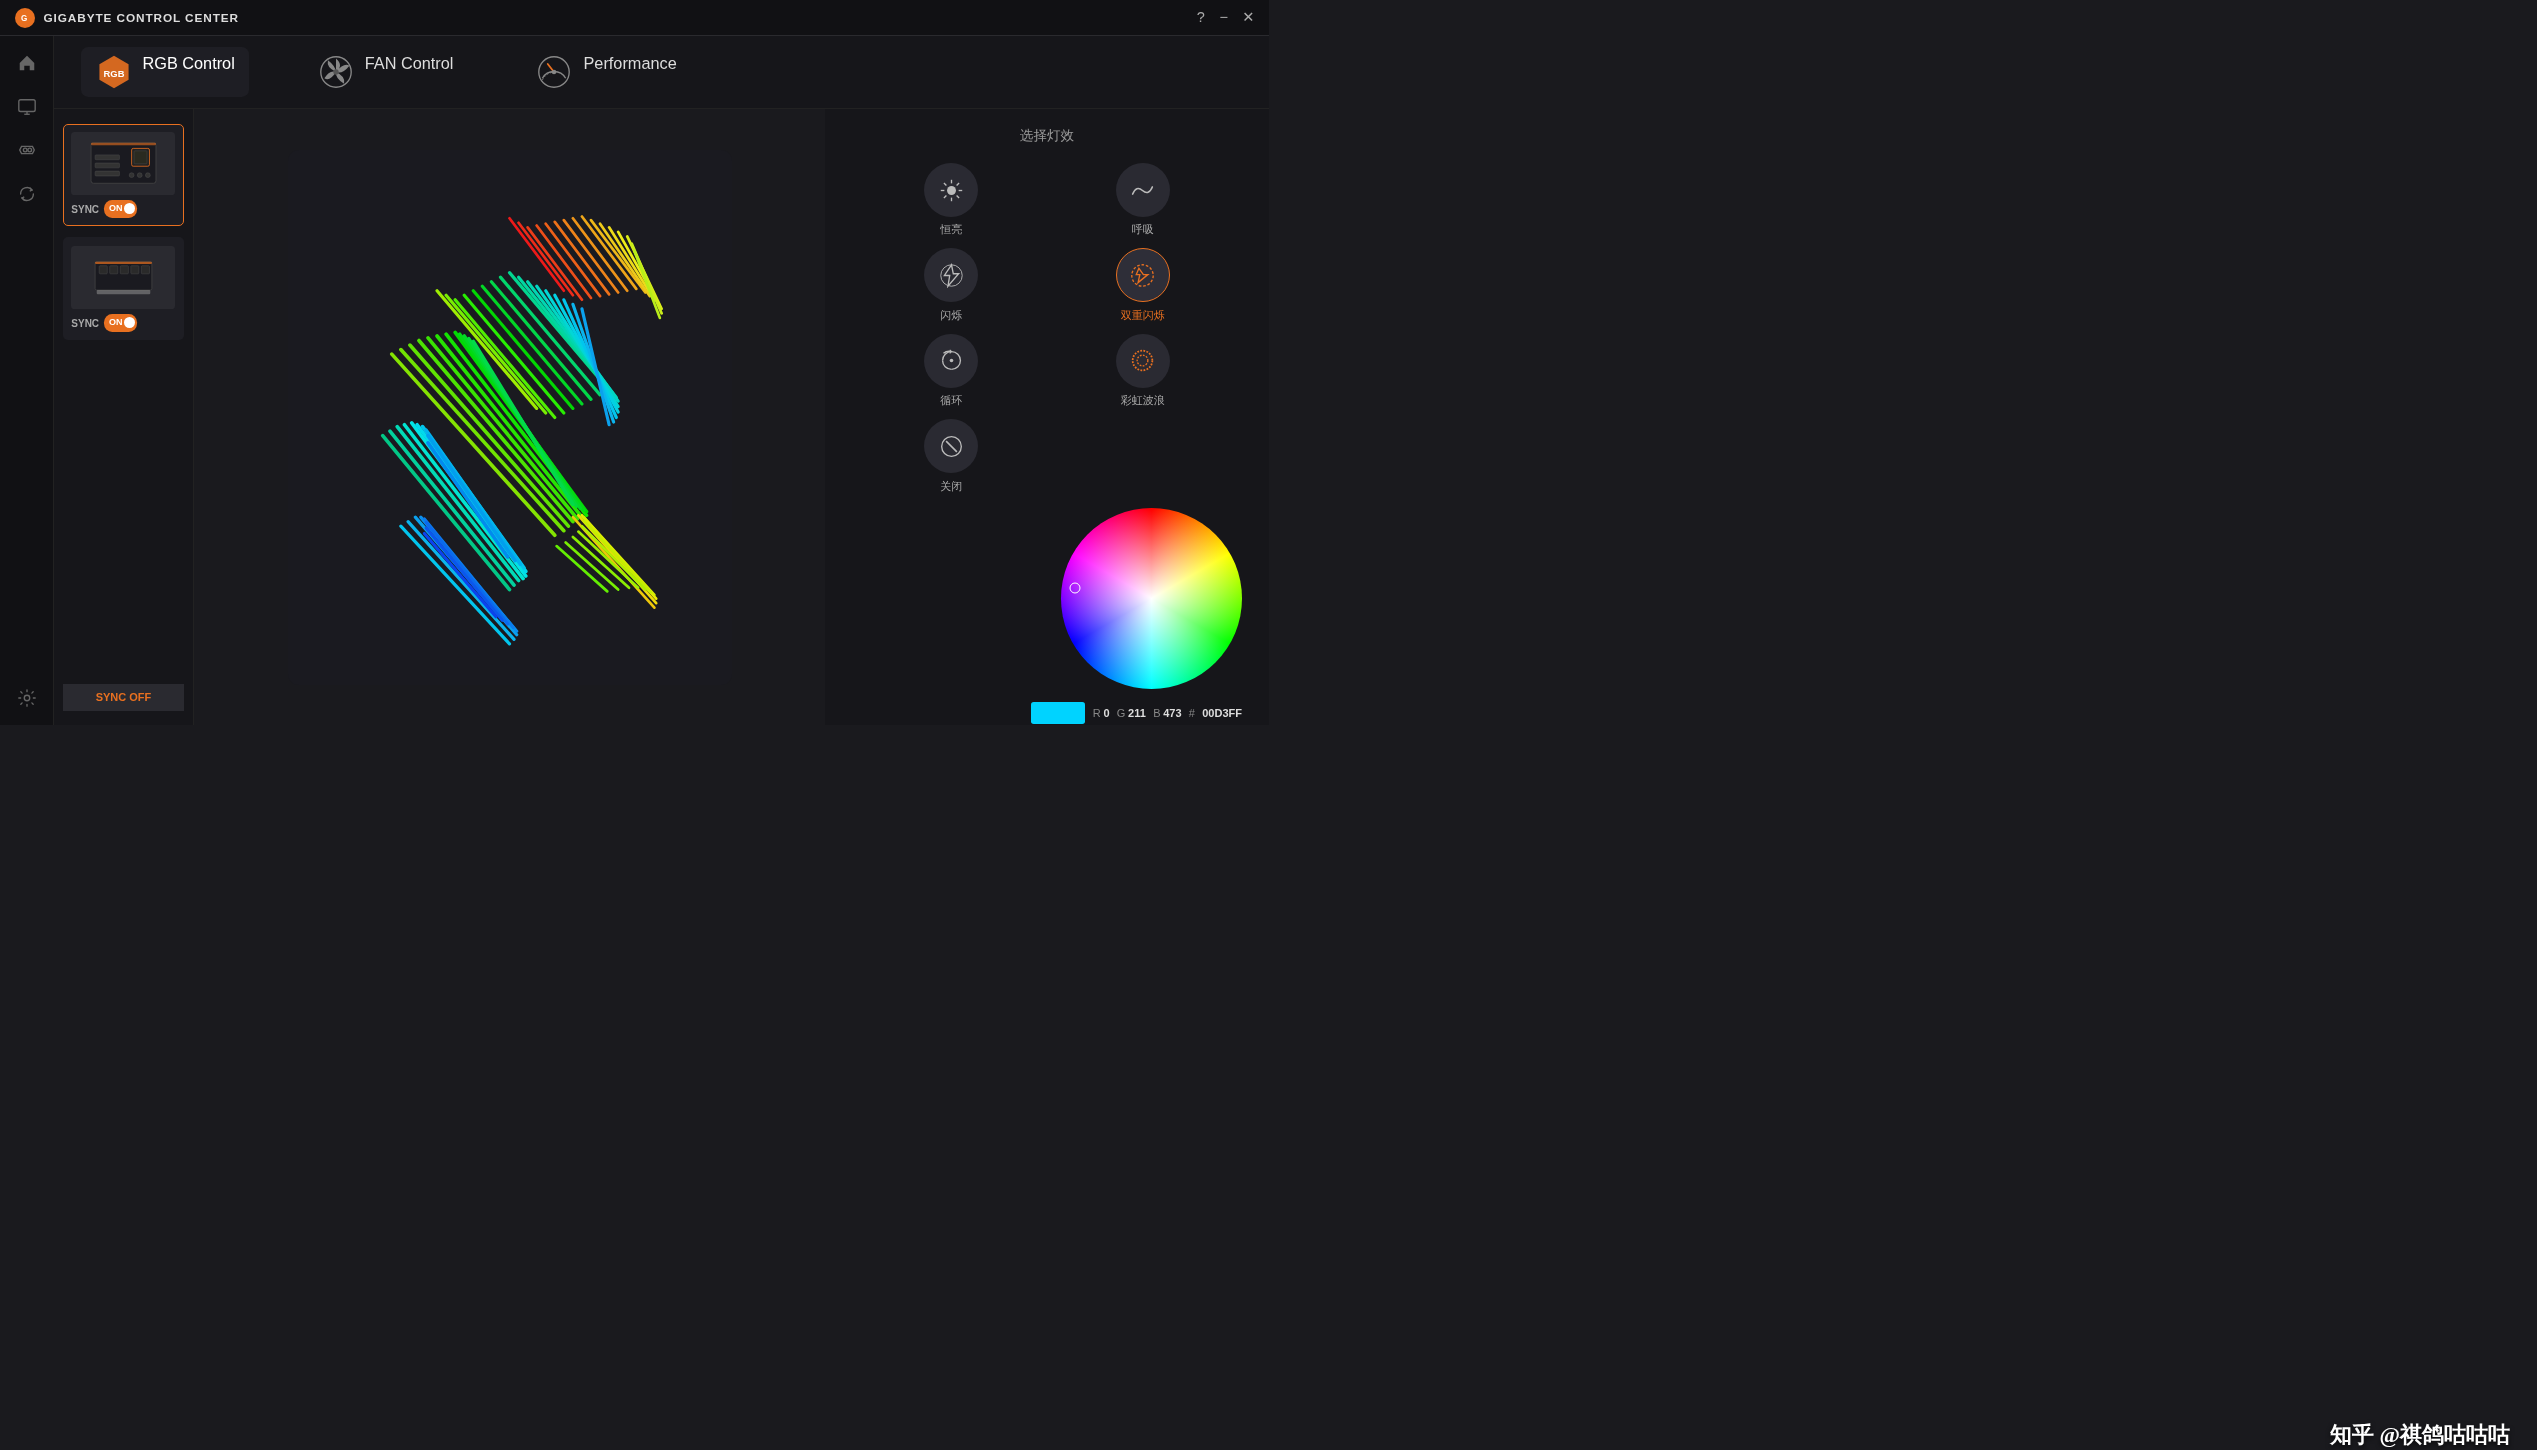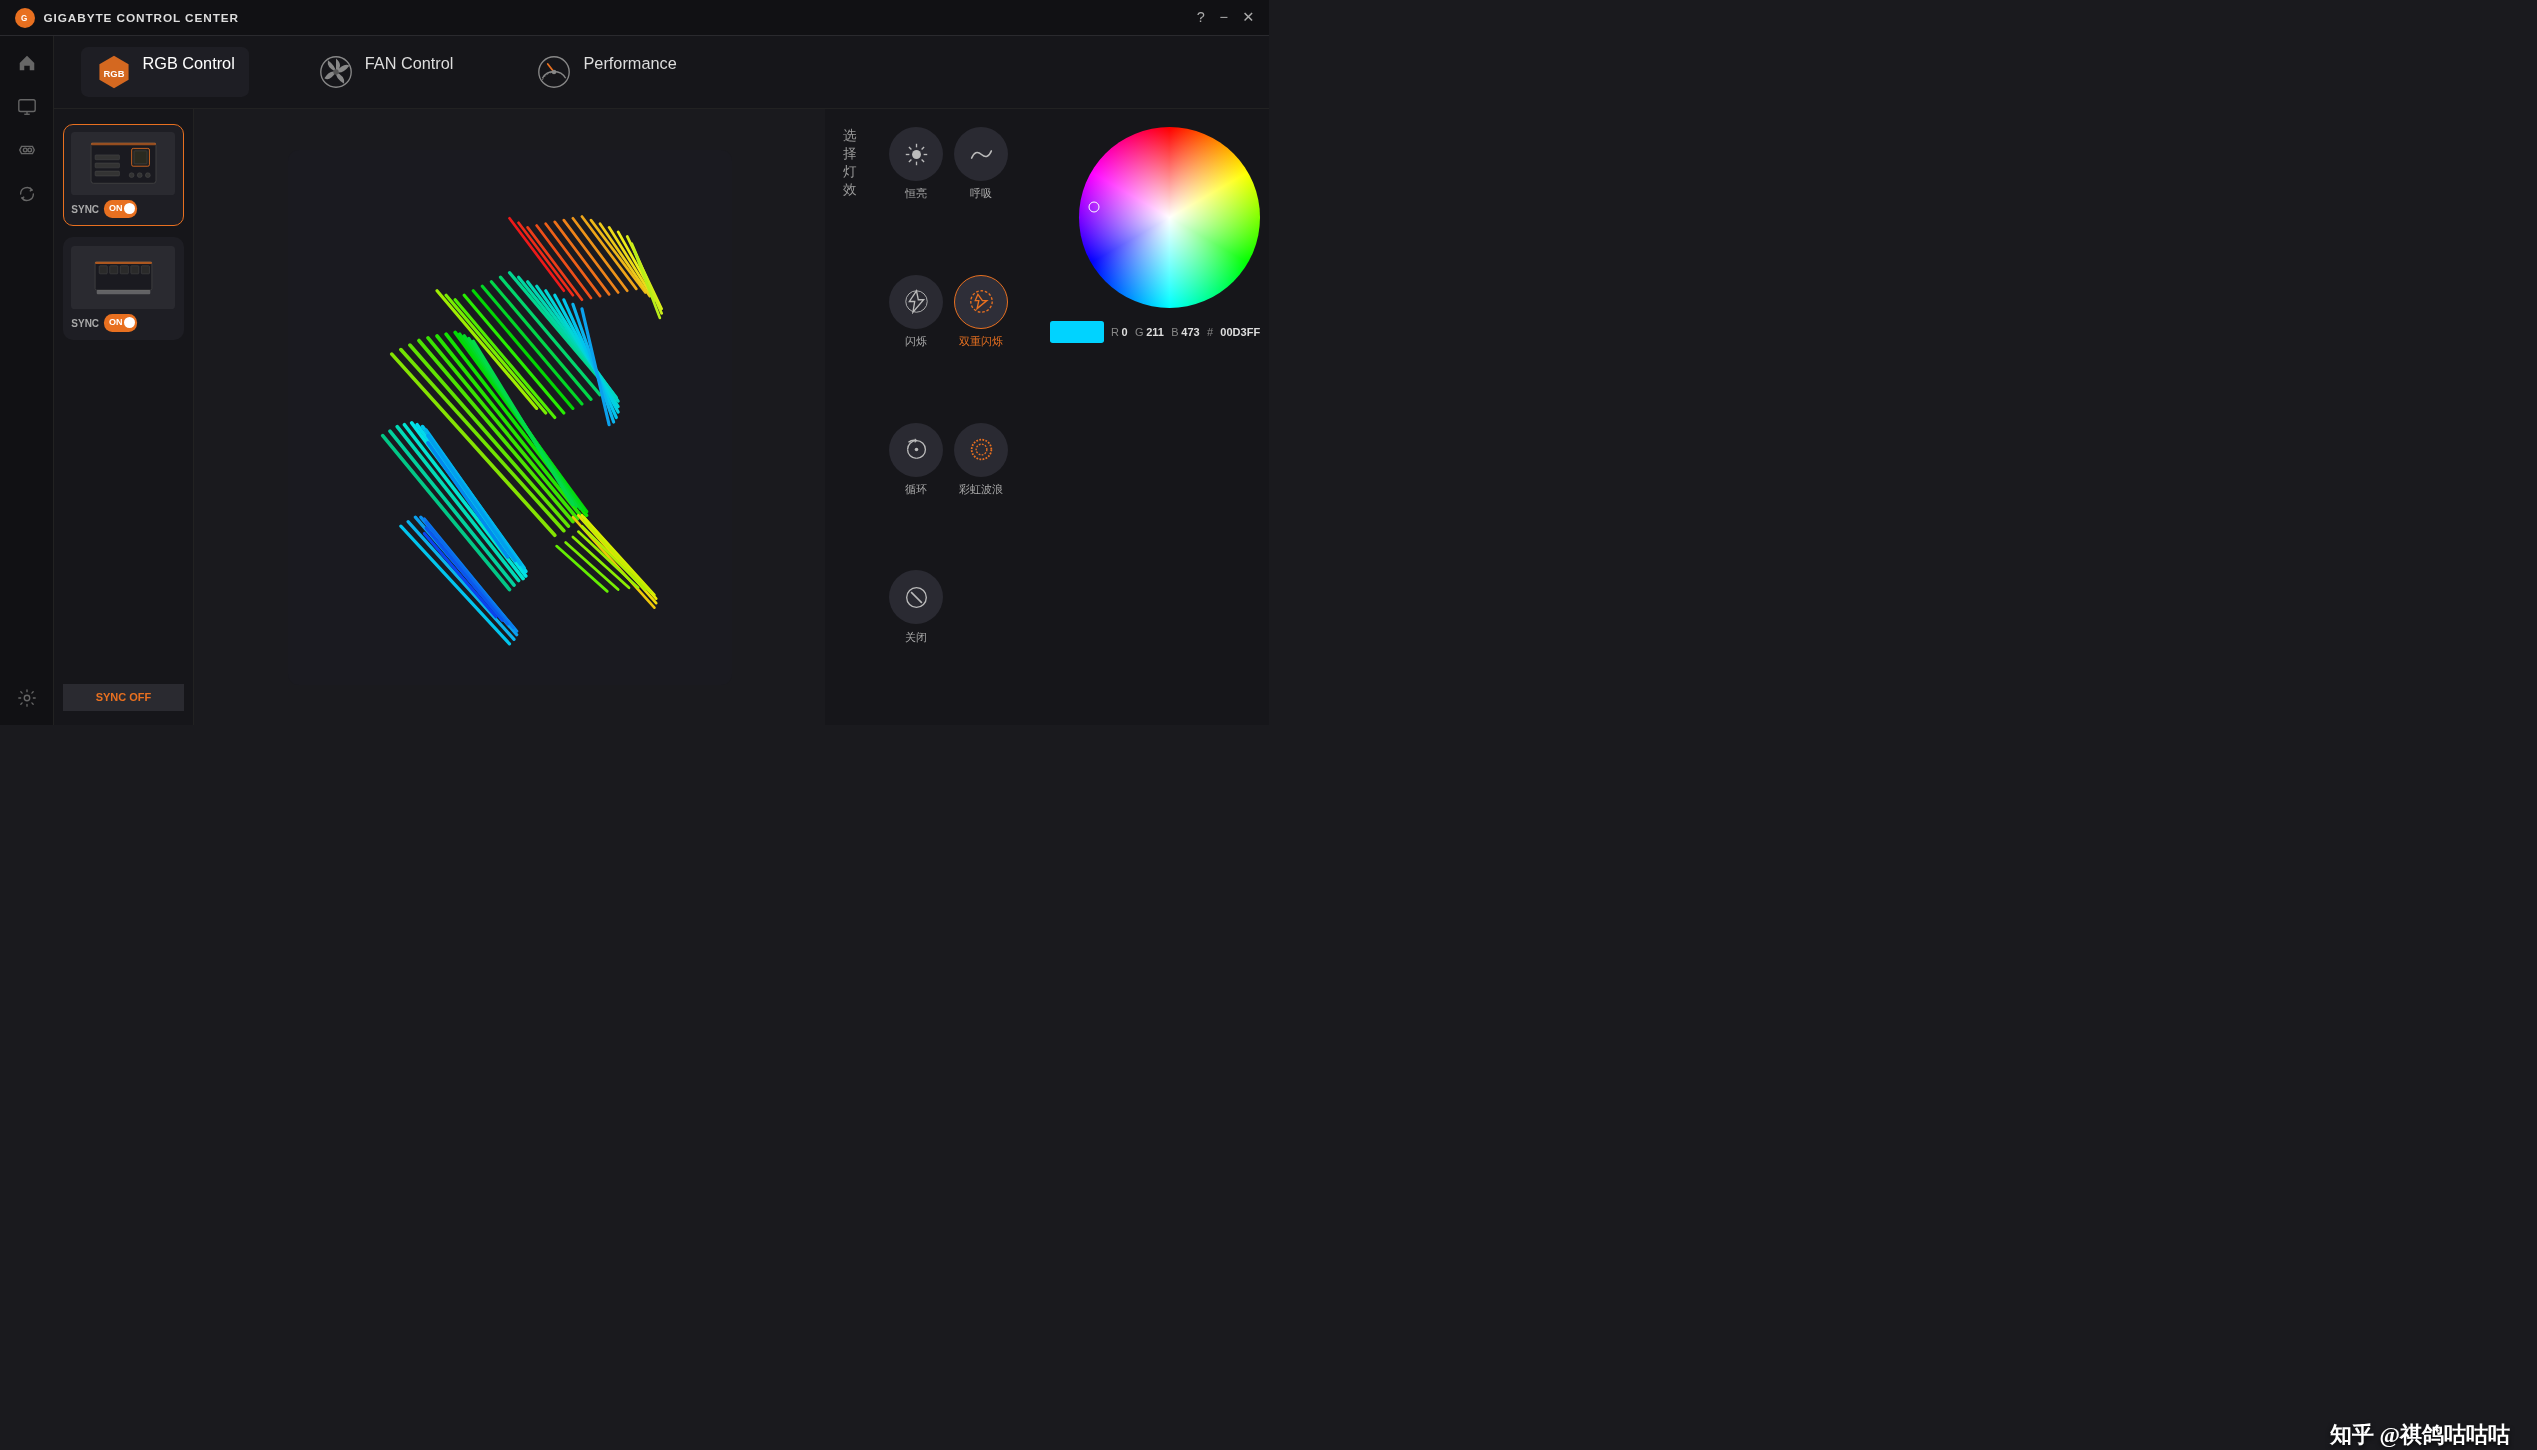--- a/index.html
+++ b/index.html
@@ -129,21 +129,21 @@
       width: 140px;
       background: #16161a;
       border-right: 0.9px solid #222;
       padding: 14.5px 9px;
       display: flex;
       flex-direction: column;
       gap: 11px;
     }
     .device-card {
       background: #1e1e24;
-      border-radius: 10px;
+      border-radius: 5px;
       padding: 7.3px;
       cursor: pointer;
       border: 1.8px solid transparent;
     }
     .device-card.active { border-color: #e87020; }
     .device-img {
       width: 104px;
       height: 63px;
       background: #2a2a30;
       border-radius: 3.6px;
@@ -215,21 +215,21 @@
       width: 399px;
       height: 489px;
     }
 
     
     .effects-panel {
       width: 444px;
       background: #16161a;
       padding: 18px;
       display: flex;
-      flex-direction: row;
+      flex-direction: column;
       gap: 14.5px;
     }
     .effects-title {
       text-align: center;
       font-size: 13.6px;
       color: #999;
       margin-bottom: 3.6px;
     }
     .effects-grid {
       display: grid;

